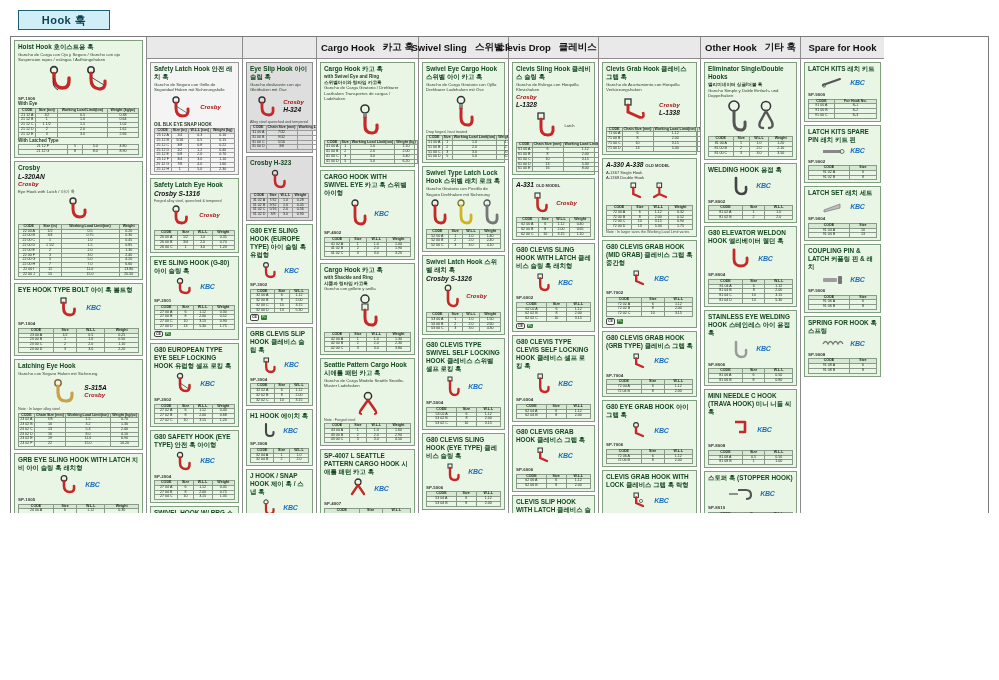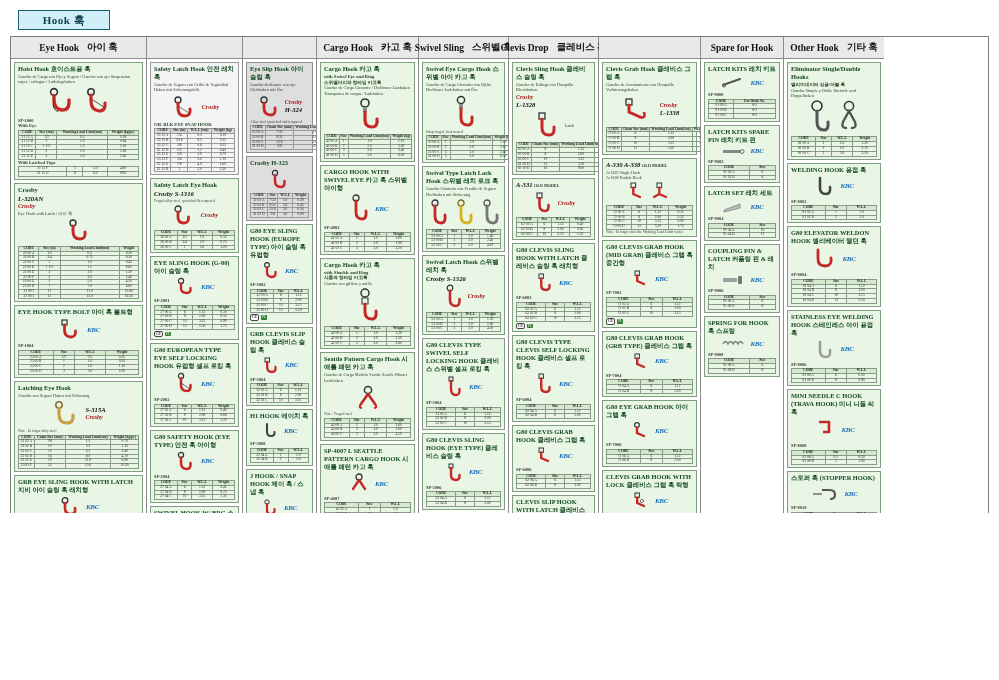--- a/index.html
+++ b/index.html
@@ -6,21 +6,20 @@
   html, body {
     margin: 0; padding: 0;
     background: #ffffff;
     font-family: "Liberation Sans", sans-serif;
   }
   #page {
     position: relative;
     width: 999px; height: 513px;
     background: #ffffff;
     overflow: hidden;
-    font-family: Liberation Serif, serif;
   }
   
   .page-title {
     position: absolute; left: 18px; top: 10px;
     width: 92px; height: 20px;
     background: #cfeef7;
     border: 1px solid #1b5f73;
     font-size: 11px; font-weight: bold;
     color: #0d3f4f;
     display: flex; align-items: center; justify-content: center;
@@ -147,24 +146,20 @@
 </head>
 <body>
 
 <div id="page">
 
   <div class="page-title">Hook  훅</div>
 
   <div class="sheet">
 
     <div class="col w-eye">
-      <div class="col-head">
-        <span>Eye Hook</span>
-        <span class="kr">아이 훅</span>
-      </div>
       <div class="col-body">
 
         <div class="card">
           <div class="card-title">
             <span>Hoist Hook</span>
             <span class="kr">호이스트용 훅</span>
           </div>
           <div class="card-sub">Gancho de Carga con Ojo y Seguro / Gancho con ojo
 Suspension ropes / eslingas / Aufhängehaken</div>
           <div class="imgbox">
@@ -2438,206 +2433,20 @@
                   <td>8</td>
                   <td>2.00</td>
                 </tr>
             </tbody>
           </table>
         </div>
 
       </div>
     </div>
 
-    <div class="col w-spare">
-      <div class="col-head">
-        <span>Spare for Hook</span>
-      </div>
-      <div class="col-body">
-
-        <div class="card">
-          <div class="card-title">
-            <span>LATCH KITS</span>
-            <span class="kr">래치 키트</span>
-          </div>
-          <div class="imgbox">
-            <span class="hook">
-              <svg width="26" height="16" viewBox="0 0 26 16">
-                <path d="M3 10 L20 4" stroke="#555" stroke-width="2" stroke-linecap="round"></path>
-                <circle cx="4" cy="10.5" r="1.6" fill="none" stroke="#555" stroke-width="0.9"></circle>
-              </svg>
-            </span>
-            <span class="kbc">KBC</span>
-          </div>
-          <div class="code-label">SP-9000</div>
-          <table class="dt">
-            <thead>
-                <tr>
-              <th>CODE</th>
-              <th>For Hook No.</th>
-            </tr>
-              </thead>
-            <tbody>
-              <tr>
-                  <td>91 00 A</td>
-                  <td>S-1</td>
-                </tr>
-              <tr>
-                  <td>91 00 B</td>
-                  <td>S-2</td>
-                </tr>
-              <tr>
-                  <td>91 00 C</td>
-                  <td>S-3</td>
-                </tr>
-            </tbody>
-          </table>
-        </div>
-
-        <div class="card">
-          <div class="card-title">
-            <span>LATCH KITS SPARE PIN</span>
-            <span class="kr">래치 키트 핀</span>
-          </div>
-          <div class="imgbox">
-            <span class="hook">
-              <svg width="26" height="12" viewBox="0 0 26 12">
-                <rect x="3" y="4" width="18" height="3" fill="#888"></rect>
-                <circle cx="22" cy="5.5" r="2" fill="none" stroke="#666" stroke-width="0.9"></circle>
-              </svg>
-            </span>
-            <span class="kbc">KBC</span>
-          </div>
-          <div class="code-label">SP-9002</div>
-          <table class="dt">
-            <thead>
-                <tr>
-              <th>CODE</th>
-              <th>Size</th>
-            </tr>
-              </thead>
-            <tbody>
-              <tr>
-                  <td>91 02 A</td>
-                  <td>6</td>
-                </tr>
-              <tr>
-                  <td>91 02 B</td>
-                  <td>8</td>
-                </tr>
-            </tbody>
-          </table>
-        </div>
-
-        <div class="card">
-          <div class="card-title">
-            <span>LATCH SET</span>
-            <span class="kr">래치 세트</span>
-          </div>
-          <div class="imgbox">
-            <span class="hook">
-              <svg width="26" height="16" viewBox="0 0 26 16">
-                <path d="M4 11 L20 5 L20 9 L4 13 Z" fill="#bdbdbd" stroke="#777" stroke-width="0.7"></path>
-              </svg>
-            </span>
-            <span class="kbc">KBC</span>
-          </div>
-          <div class="code-label">SP-9004</div>
-          <table class="dt">
-            <thead>
-                <tr>
-              <th>CODE</th>
-              <th>Size</th>
-            </tr>
-              </thead>
-            <tbody>
-              <tr>
-                  <td>91 04 A</td>
-                  <td>10</td>
-                </tr>
-              <tr>
-                  <td>91 04 B</td>
-                  <td>13</td>
-                </tr>
-            </tbody>
-          </table>
-        </div>
-
-        <div class="card">
-          <div class="card-title">
-            <span>COUPLING PIN &amp; LATCH</span>
-            <span class="kr">커플링 핀 &amp; 래치</span>
-          </div>
-          <div class="imgbox">
-            <span class="hook">
-              <svg width="26" height="14" viewBox="0 0 26 14">
-                <rect x="3" y="5" width="14" height="4" rx="1" fill="#9e9e9e"></rect>
-                <rect x="18" y="3" width="4" height="8" rx="1" fill="#757575"></rect>
-              </svg>
-            </span>
-            <span class="kbc">KBC</span>
-          </div>
-          <div class="code-label">SP-9006</div>
-          <table class="dt">
-            <thead>
-                <tr>
-              <th>CODE</th>
-              <th>Size</th>
-            </tr>
-              </thead>
-            <tbody>
-              <tr>
-                  <td>91 06 A</td>
-                  <td>6</td>
-                </tr>
-              <tr>
-                  <td>91 06 B</td>
-                  <td>8</td>
-                </tr>
-            </tbody>
-          </table>
-        </div>
-
-        <div class="card">
-          <div class="card-title">
-            <span>SPRING FOR HOOK</span>
-            <span class="kr">훅 스프링</span>
-          </div>
-          <div class="imgbox">
-            <span class="hook">
-              <svg width="26" height="14" viewBox="0 0 26 14">
-                <path d="M3 7 q2.5 -5 5 0 q2.5 -5 5 0 q2.5 -5 5 0 q2.5 -5 5 0" fill="none" stroke="#777" stroke-width="1.3"></path>
-              </svg>
-            </span>
-            <span class="kbc">KBC</span>
-          </div>
-          <div class="code-label">SP-9008</div>
-          <table class="dt">
-            <thead>
-                <tr>
-              <th>CODE</th>
-              <th>Size</th>
-            </tr>
-              </thead>
-            <tbody>
-              <tr>
-                  <td>91 08 A</td>
-                  <td>6</td>
-                </tr>
-              <tr>
-                  <td>91 08 B</td>
-                  <td>8</td>
-                </tr>
-            </tbody>
-          </table>
-        </div>
-
-      </div>
-    </div>
-
     <div class="col w-other">
       <div class="col-head">
         <span>Other Hook</span>
         <span class="kr">기타 훅</span>
       </div>
       <div class="col-body">
 
         <div class="card">
           <div class="card-title">
             <span>Eliminator Single/Double Hooks</span>
@@ -2951,14 +2760,200 @@
                   <td>1</td>
                   <td>1.00</td>
                 </tr>
             </tbody>
           </table>
         </div>
 
       </div>
     </div>
 
+    <div class="col w-spare">
+      <div class="col-head">
+        <span>Spare for Hook</span>
+      </div>
+      <div class="col-body">
+
+        <div class="card">
+          <div class="card-title">
+            <span>LATCH KITS</span>
+            <span class="kr">래치 키트</span>
+          </div>
+          <div class="imgbox">
+            <span class="hook">
+              <svg width="26" height="16" viewBox="0 0 26 16">
+                <path d="M3 10 L20 4" stroke="#555" stroke-width="2" stroke-linecap="round"></path>
+                <circle cx="4" cy="10.5" r="1.6" fill="none" stroke="#555" stroke-width="0.9"></circle>
+              </svg>
+            </span>
+            <span class="kbc">KBC</span>
+          </div>
+          <div class="code-label">SP-9000</div>
+          <table class="dt">
+            <thead>
+                <tr>
+              <th>CODE</th>
+              <th>For Hook No.</th>
+            </tr>
+              </thead>
+            <tbody>
+              <tr>
+                  <td>91 00 A</td>
+                  <td>S-1</td>
+                </tr>
+              <tr>
+                  <td>91 00 B</td>
+                  <td>S-2</td>
+                </tr>
+              <tr>
+                  <td>91 00 C</td>
+                  <td>S-3</td>
+                </tr>
+            </tbody>
+          </table>
+        </div>
+
+        <div class="card">
+          <div class="card-title">
+            <span>LATCH KITS SPARE PIN</span>
+            <span class="kr">래치 키트 핀</span>
+          </div>
+          <div class="imgbox">
+            <span class="hook">
+              <svg width="26" height="12" viewBox="0 0 26 12">
+                <rect x="3" y="4" width="18" height="3" fill="#888"></rect>
+                <circle cx="22" cy="5.5" r="2" fill="none" stroke="#666" stroke-width="0.9"></circle>
+              </svg>
+            </span>
+            <span class="kbc">KBC</span>
+          </div>
+          <div class="code-label">SP-9002</div>
+          <table class="dt">
+            <thead>
+                <tr>
+              <th>CODE</th>
+              <th>Size</th>
+            </tr>
+              </thead>
+            <tbody>
+              <tr>
+                  <td>91 02 A</td>
+                  <td>6</td>
+                </tr>
+              <tr>
+                  <td>91 02 B</td>
+                  <td>8</td>
+                </tr>
+            </tbody>
+          </table>
+        </div>
+
+        <div class="card">
+          <div class="card-title">
+            <span>LATCH SET</span>
+            <span class="kr">래치 세트</span>
+          </div>
+          <div class="imgbox">
+            <span class="hook">
+              <svg width="26" height="16" viewBox="0 0 26 16">
+                <path d="M4 11 L20 5 L20 9 L4 13 Z" fill="#bdbdbd" stroke="#777" stroke-width="0.7"></path>
+              </svg>
+            </span>
+            <span class="kbc">KBC</span>
+          </div>
+          <div class="code-label">SP-9004</div>
+          <table class="dt">
+            <thead>
+                <tr>
+              <th>CODE</th>
+              <th>Size</th>
+            </tr>
+              </thead>
+            <tbody>
+              <tr>
+                  <td>91 04 A</td>
+                  <td>10</td>
+                </tr>
+              <tr>
+                  <td>91 04 B</td>
+                  <td>13</td>
+                </tr>
+            </tbody>
+          </table>
+        </div>
+
+        <div class="card">
+          <div class="card-title">
+            <span>COUPLING PIN &amp; LATCH</span>
+            <span class="kr">커플링 핀 &amp; 래치</span>
+          </div>
+          <div class="imgbox">
+            <span class="hook">
+              <svg width="26" height="14" viewBox="0 0 26 14">
+                <rect x="3" y="5" width="14" height="4" rx="1" fill="#9e9e9e"></rect>
+                <rect x="18" y="3" width="4" height="8" rx="1" fill="#757575"></rect>
+              </svg>
+            </span>
+            <span class="kbc">KBC</span>
+          </div>
+          <div class="code-label">SP-9006</div>
+          <table class="dt">
+            <thead>
+                <tr>
+              <th>CODE</th>
+              <th>Size</th>
+            </tr>
+              </thead>
+            <tbody>
+              <tr>
+                  <td>91 06 A</td>
+                  <td>6</td>
+                </tr>
+              <tr>
+                  <td>91 06 B</td>
+                  <td>8</td>
+                </tr>
+            </tbody>
+          </table>
+        </div>
+
+        <div class="card">
+          <div class="card-title">
+            <span>SPRING FOR HOOK</span>
+            <span class="kr">훅 스프링</span>
+          </div>
+          <div class="imgbox">
+            <span class="hook">
+              <svg width="26" height="14" viewBox="0 0 26 14">
+                <path d="M3 7 q2.5 -5 5 0 q2.5 -5 5 0 q2.5 -5 5 0 q2.5 -5 5 0" fill="none" stroke="#777" stroke-width="1.3"></path>
+              </svg>
+            </span>
+            <span class="kbc">KBC</span>
+          </div>
+          <div class="code-label">SP-9008</div>
+          <table class="dt">
+            <thead>
+                <tr>
+              <th>CODE</th>
+              <th>Size</th>
+            </tr>
+              </thead>
+            <tbody>
+              <tr>
+                  <td>91 08 A</td>
+                  <td>6</td>
+                </tr>
+              <tr>
+                  <td>91 08 B</td>
+                  <td>8</td>
+                </tr>
+            </tbody>
+          </table>
+        </div>
+
+      </div>
+    </div>
+
   </div>
 </div>
 
 </body></html>

